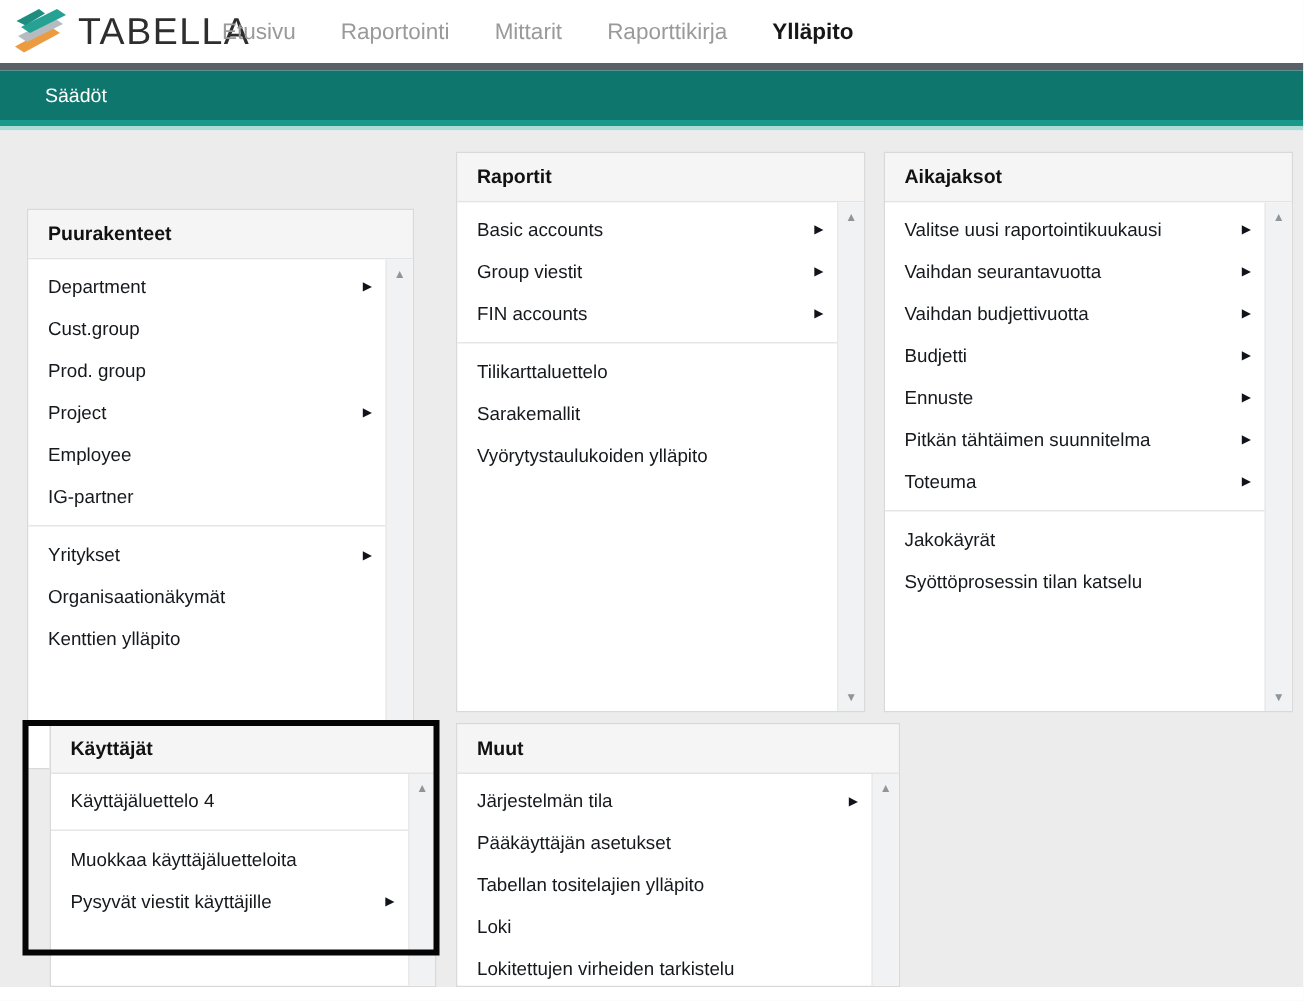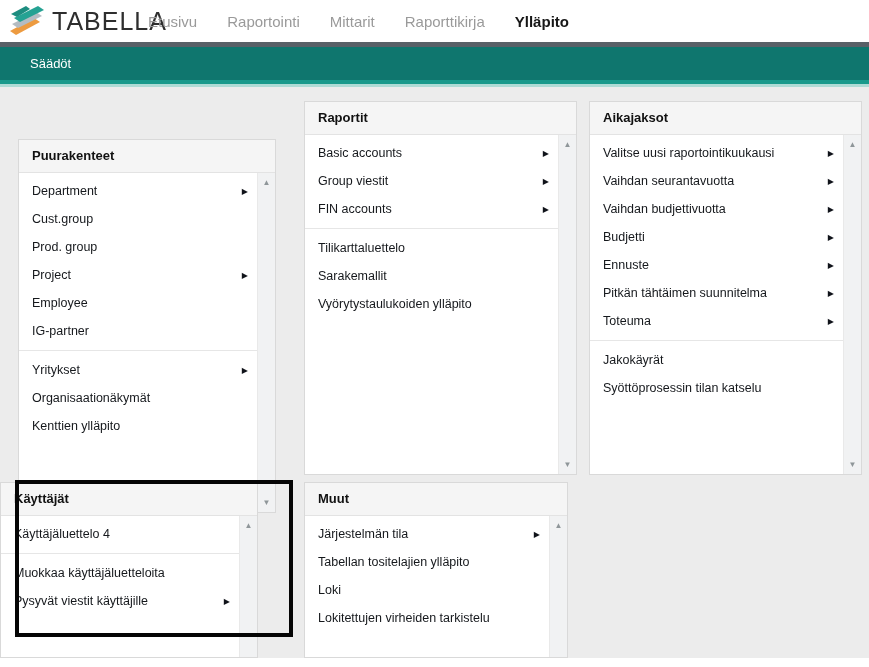--- a/index.html
+++ b/index.html
@@ -36,22 +36,22 @@
   .sep{border-top:1px solid #e6e6e6;margin:5px 0;}
   .track{position:absolute;top:0;right:0;bottom:0;width:17px;background:#f1f2f3;border-left:1px solid #e9e9e9;}
   .sarrow{position:absolute;left:0;right:0;text-align:center;font-size:8px;color:#8f9699;cursor:pointer;}
   .sarrow.up{top:5px;}
   .sarrow.down{bottom:5px;}
 
   
   #panel-puurakenteet{left:18px;top:101px;width:258px;height:374px;margin-top:38px;}
   #panel-raportit   {left:304px;top:101px;width:273px;height:374px;}
   #panel-aikajaksot {left:589px;top:101px;width:273px;height:374px;}
-  #panel-kayttajat  {left:0;top:482px;width:258px;height:176px;}
-  #panel-muut       {left:304px;top:482px;width:264px;height:176px;}
+  #panel-kayttajat  {left:33px;top:482px;width:258px;height:176px;}
+  #panel-muut       {left:304px;top:482px;width:296px;height:176px;}
 
   .highlight{position:absolute;left:15px;top:480px;width:270px;height:149px;
              border:4px solid #050505;z-index:9;pointer-events:none;}
 </style>
 </head>
 <body>
 
 <div class="app">
 
   <div class="topnav">
@@ -231,20 +231,23 @@
 
   <div class="panel" id="panel-muut">
     <div class="panel-header">Muut</div>
     <div class="panel-body">
       <div class="items">
         <div class="item">
           <span>Järjestelmän tila</span>
           <span class="sub-arrow">▶</span>
         </div>
         <div class="item">
+          <span>Pääkäyttäjän asetukset</span>
+        </div>
+        <div class="item">
           <span>Tabellan tositelajien ylläpito</span>
         </div>
         <div class="item">
           <span>Loki</span>
         </div>
         <div class="item">
           <span>Lokitettujen virheiden tarkistelu</span>
         </div>
       </div>
       <div class="track">

